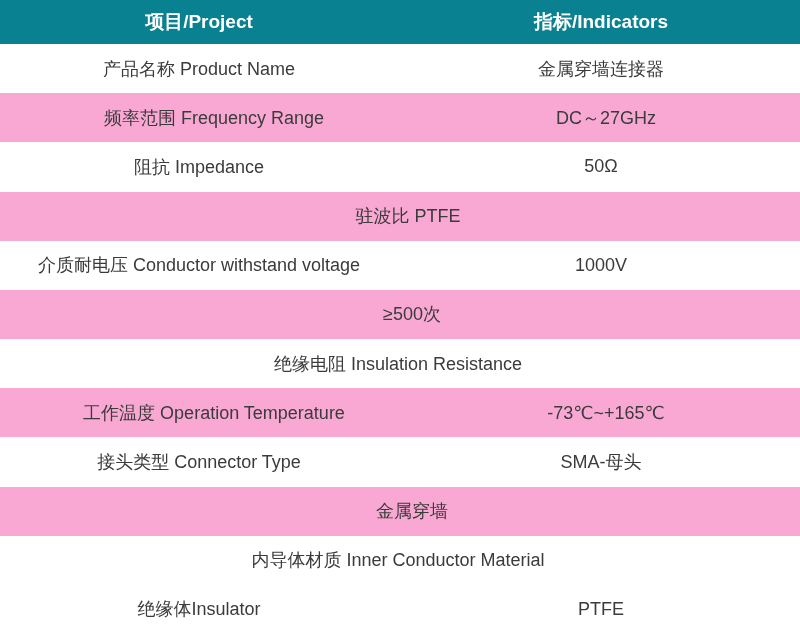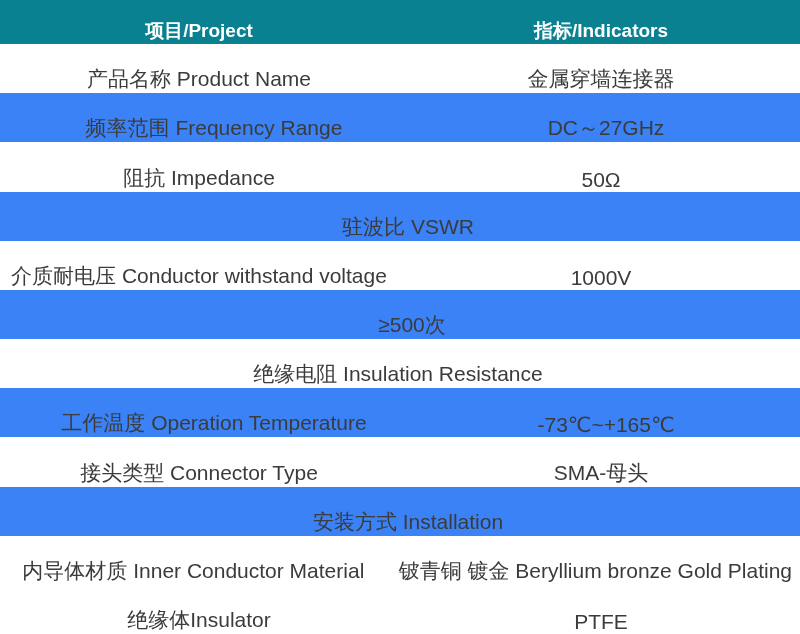--- a/index.html
+++ b/index.html
@@ -11,38 +11,38 @@
     width: 800px;
     height: 634px;
     display: flex;
     flex-direction: column;
     font-family: "Liberation Sans", "DejaVu Sans", sans-serif;
     overflow: hidden;
   }
   .row {
     display: flex;
     flex-direction: row;
-    align-items: flex-end;
+    align-items: center;
     min-height: 0;
   }
   .row.header {
     flex: 0 0 44px;
     background: #0a8191;
     color: #ffffff;
     font-weight: bold;
     font-size: 19px;
   }
   .row.body {
     flex: 1 1 0;
     background: #ffffff;
     color: #3b3b3b;
-    font-size: 21px;
+    font-size: 18px;
   }
   .row.body.alt {
-    background: #3b82f6;
+    background: #f9a8d4;
     padding-left: 20px;
   }
   .cell {
     flex: 1 1 0;
     display: flex;
     align-items: center;
     justify-content: center;
     text-align: center;
     padding: 0 8px;
     box-sizing: border-box;
@@ -72,21 +72,21 @@
       <div class="cell left">频率范围 Frequency Range</div>
       <div class="gutter"></div>
       <div class="cell right">DC～27GHz</div>
     </div>
     <div class="row body">
       <div class="cell left">阻抗 Impedance</div>
       <div class="gutter"></div>
       <div class="cell right">50Ω</div>
     </div>
     <div class="row body alt">
-      <div class="cell left">驻波比 VSWR</div>
+      <div class="cell left">驻波比 PTFE</div>
       <div class="gutter"></div>
     </div>
     <div class="row body">
       <div class="cell left">介质耐电压 Conductor withstand voltage</div>
       <div class="gutter"></div>
       <div class="cell right">1000V</div>
     </div>
     <div class="row body alt">
       <div class="gutter"></div>
       <div class="cell right">≥500次</div>
@@ -99,26 +99,25 @@
       <div class="cell left">工作温度 Operation Temperature</div>
       <div class="gutter"></div>
       <div class="cell right">-73℃~+165℃</div>
     </div>
     <div class="row body">
       <div class="cell left">接头类型  Connector Type</div>
       <div class="gutter"></div>
       <div class="cell right">SMA-母头</div>
     </div>
     <div class="row body alt">
-      <div class="cell left">安装方式 Installation</div>
       <div class="gutter"></div>
+      <div class="cell right">金属穿墙</div>
     </div>
     <div class="row body">
       <div class="cell left">内导体材质 Inner Conductor Material</div>
       <div class="gutter"></div>
-      <div class="cell right">铍青铜 镀金 Beryllium bronze Gold Plating</div>
     </div>
     <div class="row body">
       <div class="cell left">绝缘体Insulator</div>
       <div class="gutter"></div>
       <div class="cell right">PTFE</div>
     </div>
   </div>
 
 </body></html>

